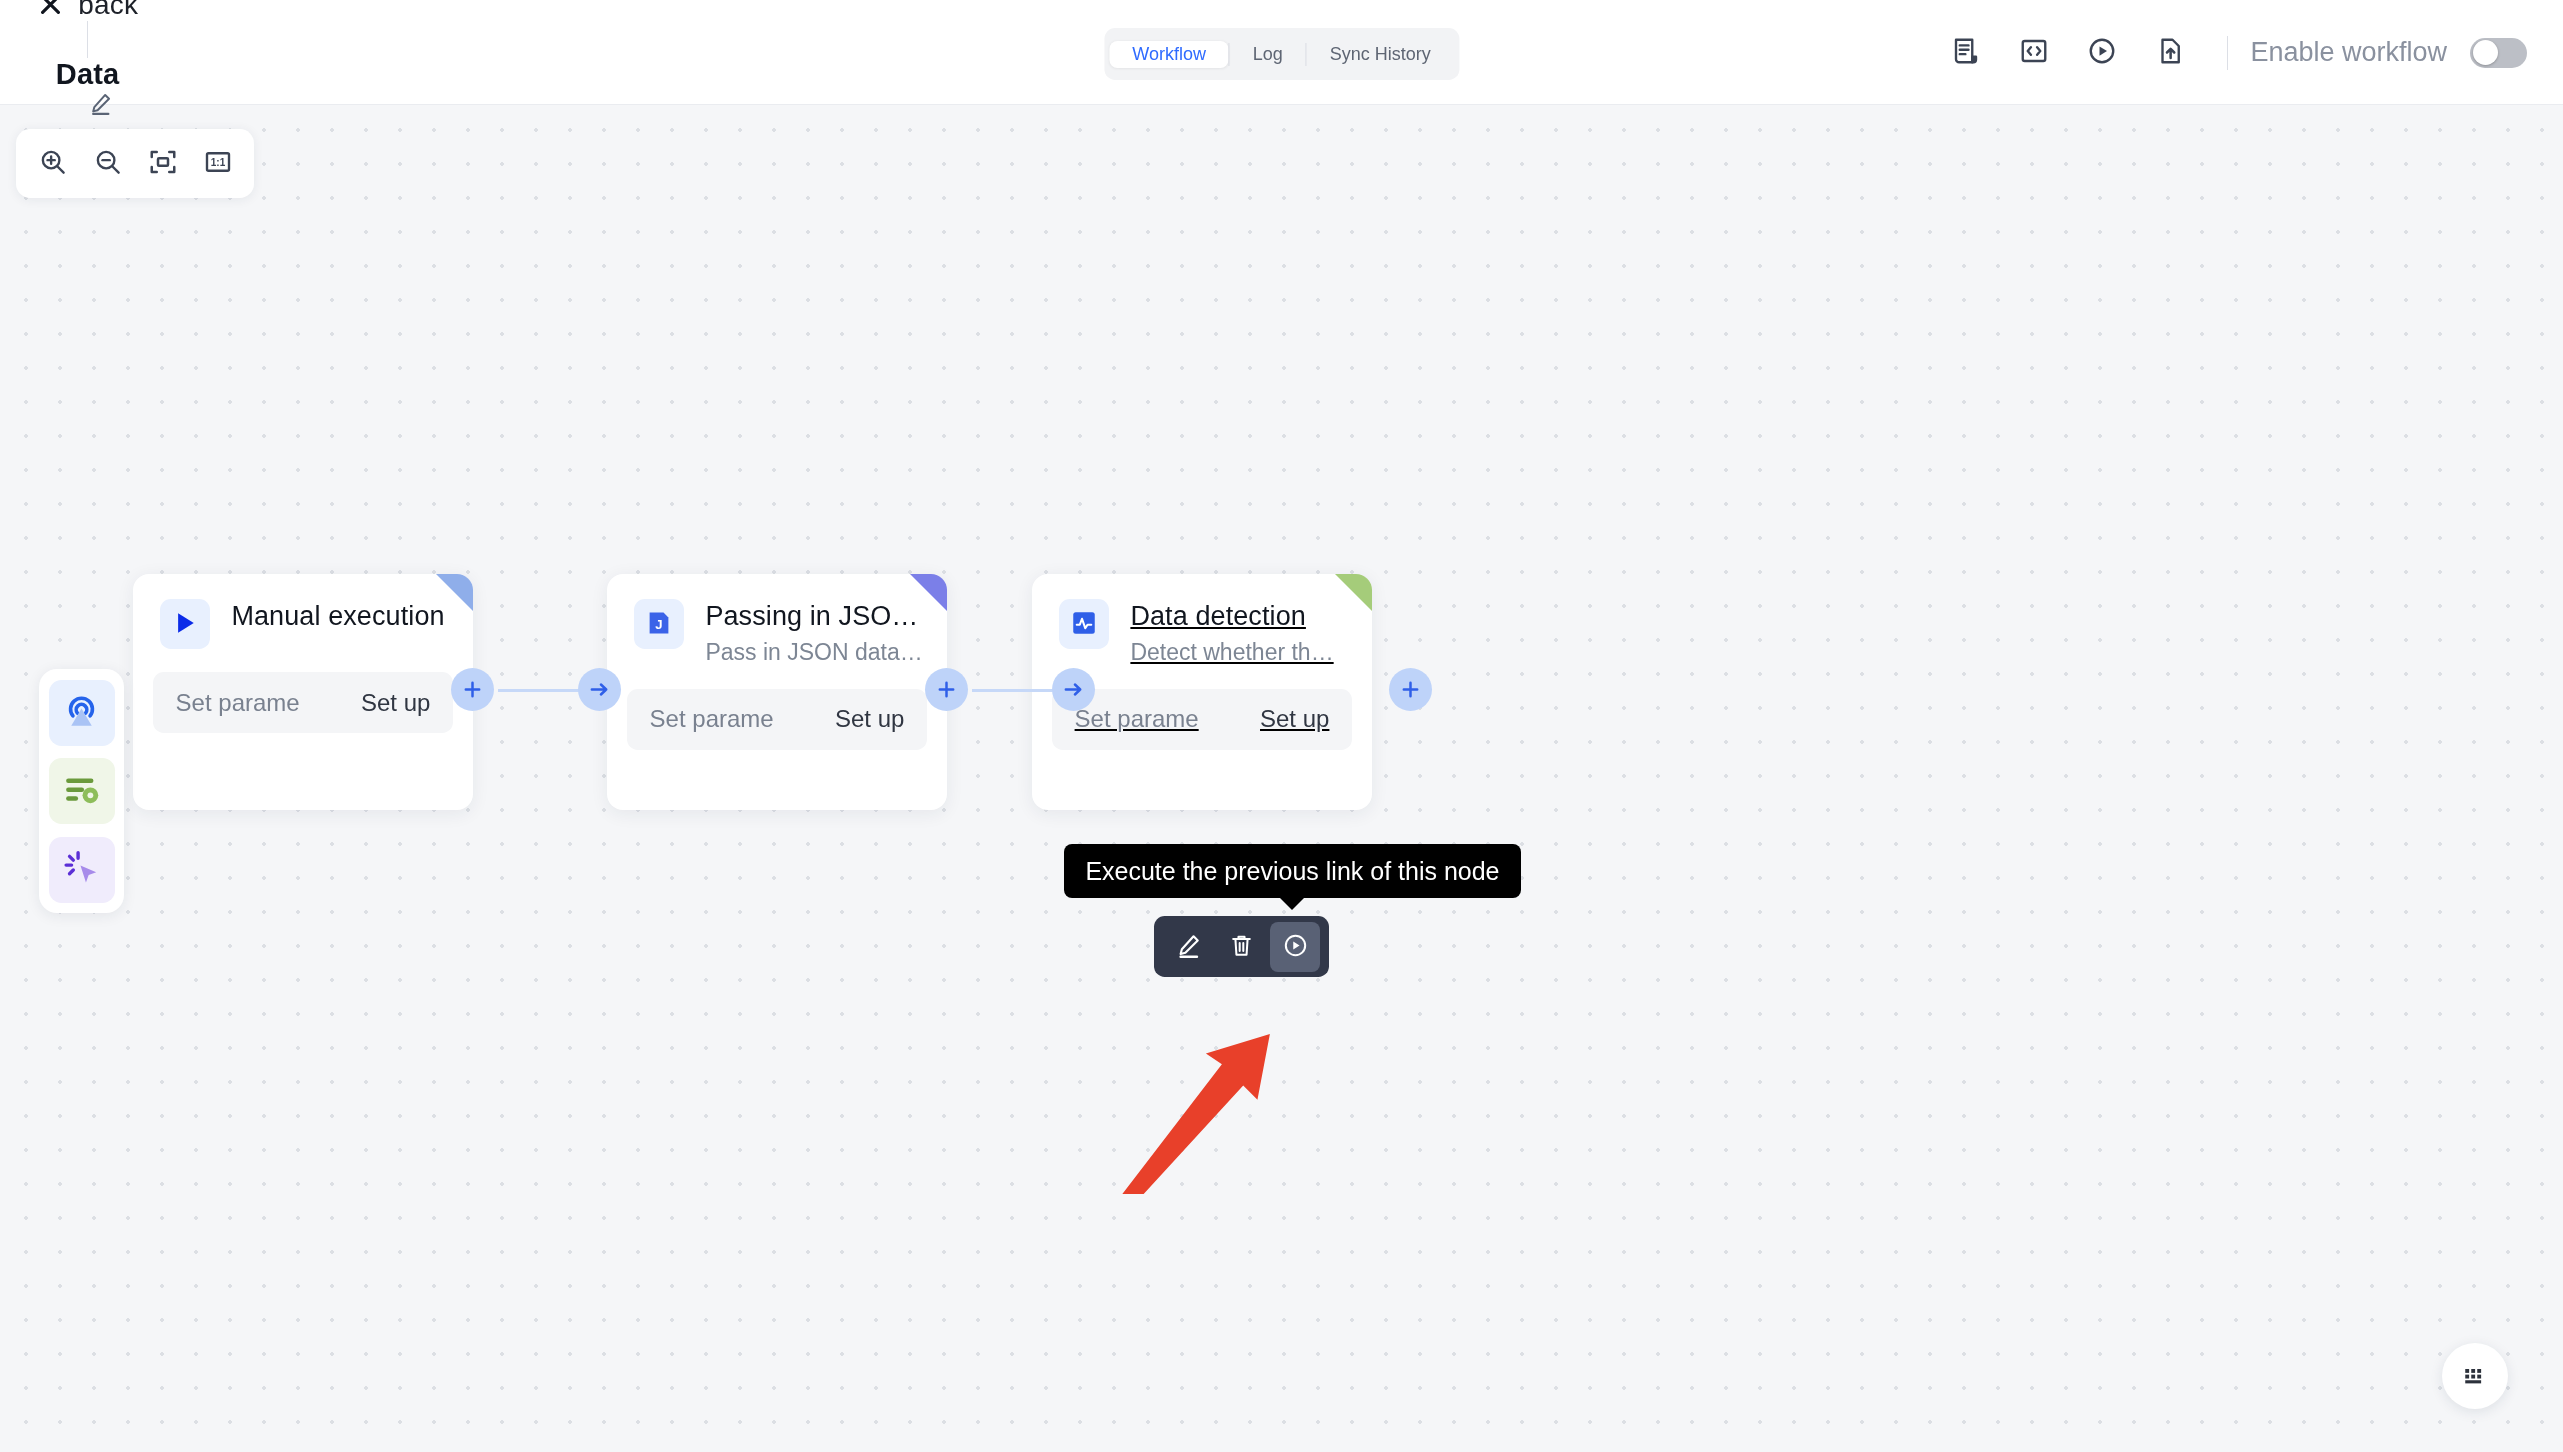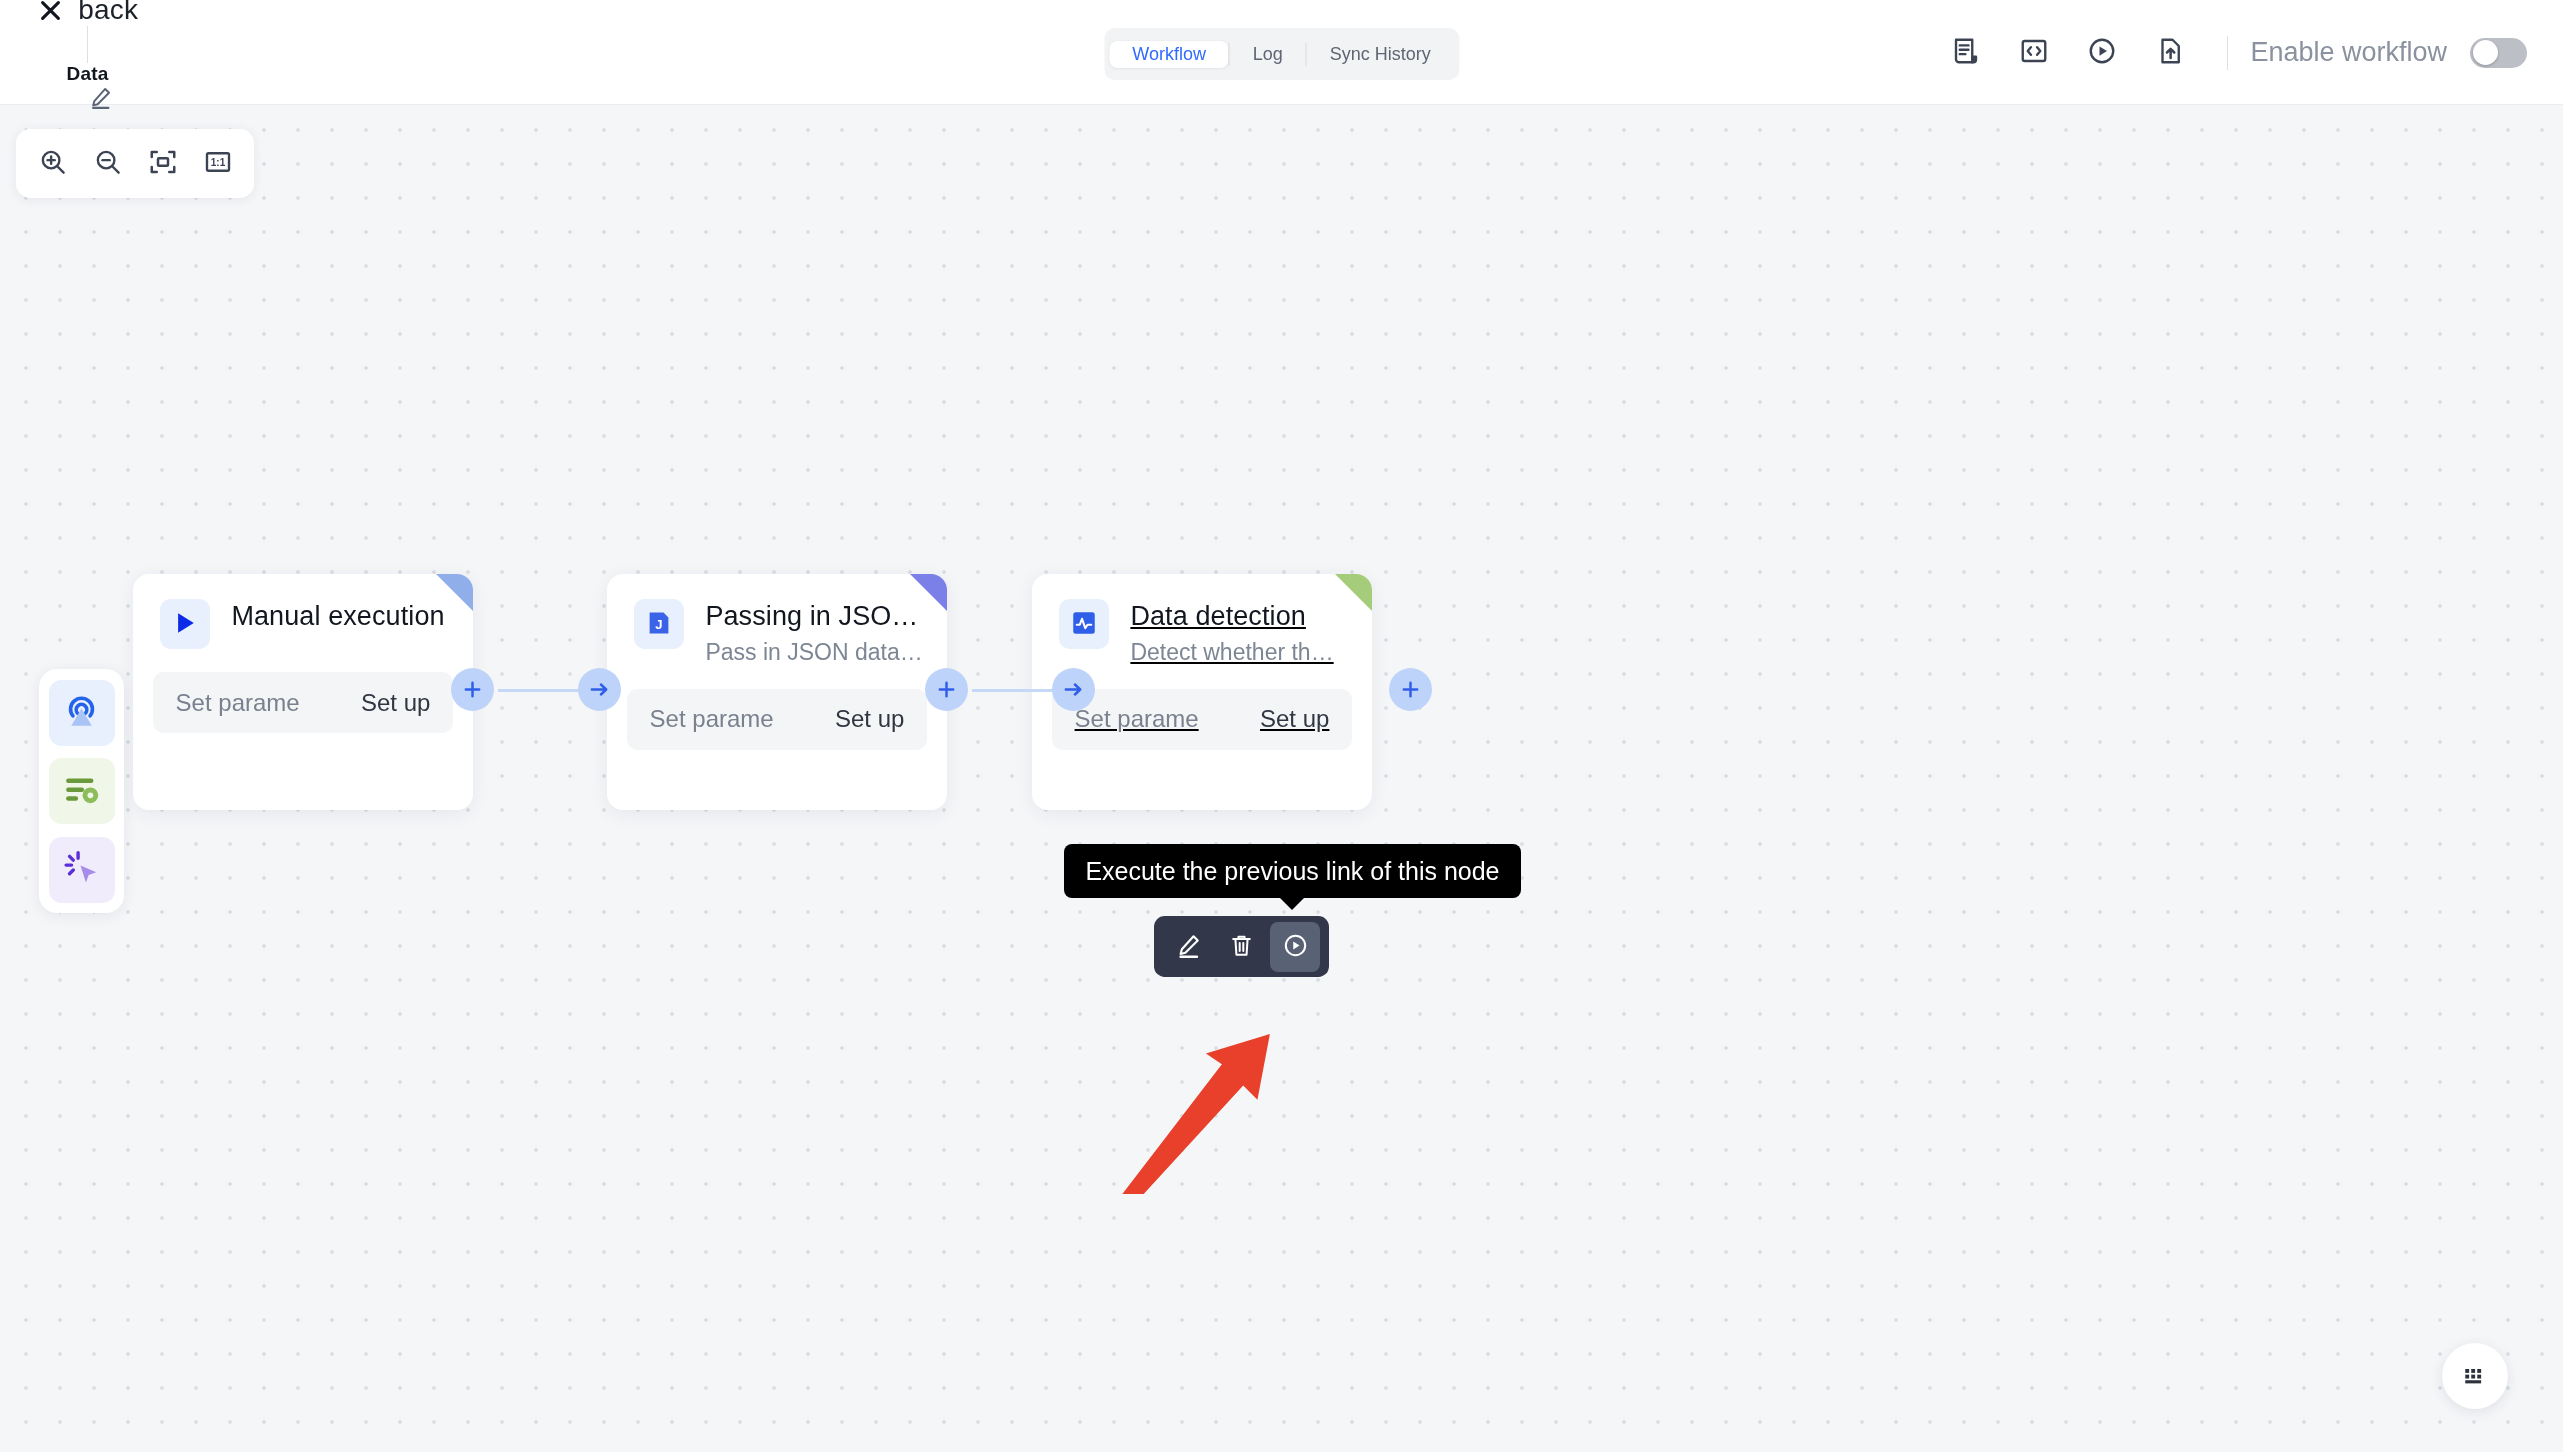--- a/index.html
+++ b/index.html
@@ -21,21 +21,21 @@
     z-index: 40;
   }
   .hdr-left { display: flex; align-items: center; padding-left: 37px; gap: 0; flex-direction: column; }
   .back-btn {
     display: flex; align-items: center; gap: 14.2px;
     cursor: pointer;
   }
   .x-icon { width: 27px; height: 27px; display:block; }
   .back-label { font-size: 28px; color: #1D2129; letter-spacing: 0.2px; }
   .hdr-div { width: 0.9px; height: 37px; background: #DCDFE6; margin: 0 34px; }
-  .doc-title { font-size: 19px; color: #11161F; font-weight: 700; letter-spacing: 0.2px;}
+  .doc-title { font-size: 29px; color: #11161F; font-weight: 700; letter-spacing: 0.2px;}
   .edit-pencil { margin-left: 25px; cursor: pointer; width:25px; height:25px; display:block;}
 
   
   .tabs {
     position: absolute; left: 50%; transform: translateX(-50%);
     top: 28px;
     background: #F2F3F5; border-radius: 10.7px;
     padding: 5.3px; display: flex; align-items: center; height: 52px;
   }
   .tab {

